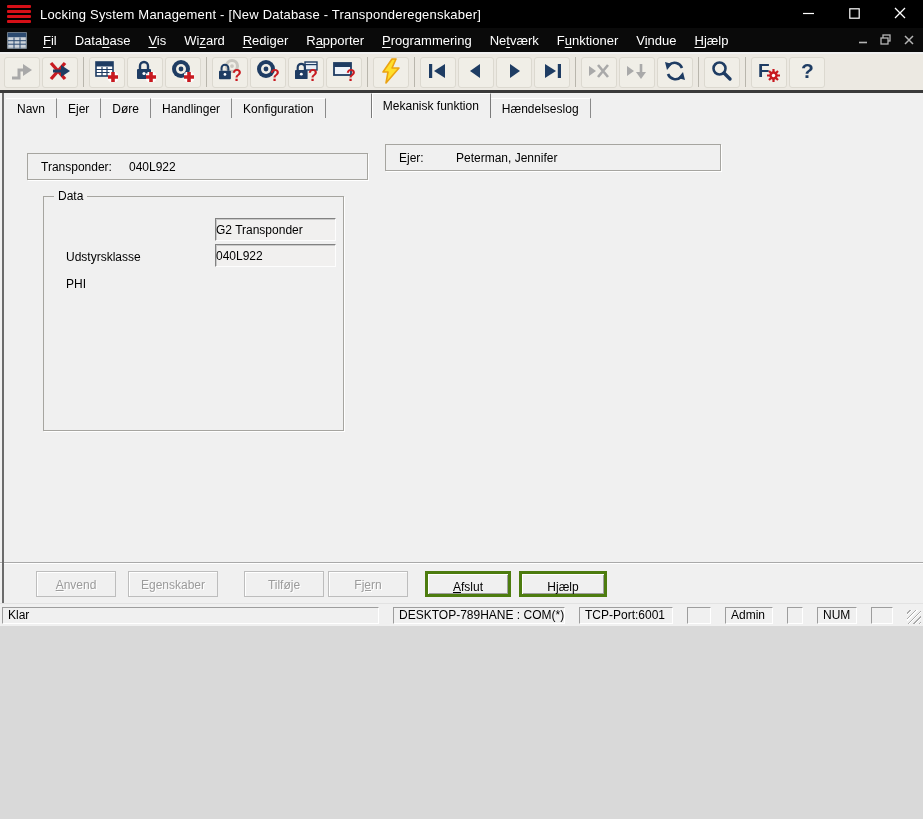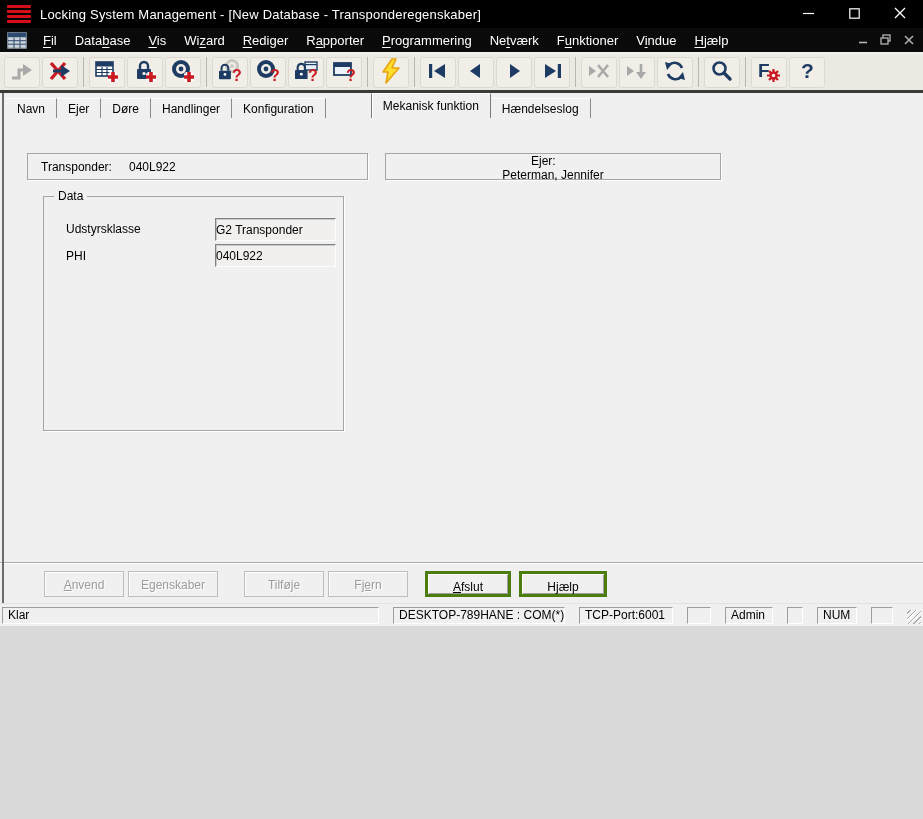--- a/index.html
+++ b/index.html
@@ -38,38 +38,38 @@
   .tab.active{height:25px;border:1px solid #7a7a7a;border-bottom:none;border-top:1px solid #fff;
     box-shadow:inset 1px 0 0 #fff;position:relative;z-index:2;margin-left:45px;}
   
   .client{position:absolute;top:118px;left:0;right:0;bottom:62px;background:#f0f0f0;}
   .mdi-left-border{position:absolute;left:2px;top:93px;bottom:23px;width:2px;background:#6b6b6b;z-index:5;}
   .panel-box{position:absolute;height:27px;border:1px solid #a6a5a0;box-shadow:1px 1px 0 #fff;
     display:flex;align-items:center;font-size:12px;box-sizing:border-box;background:#f0f0f0;}
   .panel-box .pb-label{padding-left:13px;}
   #transponder-box{left:27px;top:35px;width:341px;}
   #transponder-box .pb-label{width:88px;}
-  #owner-box{left:385px;top:35px;width:336px;flex-direction:column;}
+  #owner-box{left:385px;top:26px;width:336px;}
   #owner-box .pb-label{width:57px;}
   .group{position:absolute;left:43px;top:78px;width:301px;height:235px;
     border:1px solid #a6a5a0;box-shadow:1px 1px 0 #fff;box-sizing:border-box;}
   .group-title{position:absolute;top:-8px;left:10px;background:#f0f0f0;padding:0 4px;font-size:12px;}
-  .field-label{position:absolute;left:22px;font-size:12px;}
+  .field-label{position:absolute;left:22px;font-size:12px;margin-top:28px;}
   .inset-field{position:absolute;left:171px;width:121px;height:23px;box-sizing:border-box;
     background:#f1f0ef;border:1px solid #828282;border-bottom-color:#fdfdfd;border-right-color:#fdfdfd;
     box-shadow:inset 1px 1px 0 #c9c9c9;font-size:12px;display:flex;align-items:center;padding-left:0;}
   
   .button-bar{position:absolute;left:0;right:0;bottom:23px;height:39px;background:#f0f0f0;
     border-top:1px solid #ffffff;box-shadow:0 -1px 0 #a9a9a9;}
   .dlg-btn{position:absolute;top:7px;height:26px;font-size:12px;text-align:center;line-height:24px;
     background:#f0f0f0;box-sizing:border-box;cursor:default;}
   .dlg-btn.enabled{color:#000;border:3px solid #4d7c0f;box-shadow:inset 1px 1px 0 #fff,inset -1px -1px 0 #9f9f9f;}
   .dlg-btn.disabled{color:#9b9b9b;border:1px solid #bdbdbd;text-shadow:1px 1px 0 #fff;
     box-shadow:inset 1px 1px 0 #fff;}
-  .bb-0{left:44px;width:80px}.bb-1{left:128px;width:90px}.bb-2{left:244px;width:80px}
+  .bb-0{left:36px;width:80px}.bb-1{left:128px;width:90px}.bb-2{left:244px;width:80px}
   .bb-3{left:328px;width:80px}.bb-4{left:425px;width:86px}.bb-5{left:519px;width:88px}
   
   .statusbar{position:absolute;left:0;right:0;bottom:0;height:23px;background:#f0f0f0;
     border-top:1px solid #e2e2e2;display:flex;align-items:center;padding:2px 2px;box-sizing:border-box;gap:14px;
     font-size:12px;}
   .seg{height:17px;border:1px solid;border-color:#9d9d9d #ffffff #ffffff #9d9d9d;
     display:flex;align-items:center;padding:0 5px;box-sizing:border-box;white-space:nowrap;overflow:hidden;}
   .seg-0{flex:1}.seg-1{width:172px}.seg-2{width:94px}.seg-3{width:24px}
   .seg-4{width:48px}.seg-5{width:16px}.seg-6{width:40px}.seg-7{width:22px}
   .grip{width:14px;height:14px;align-self:flex-end;

